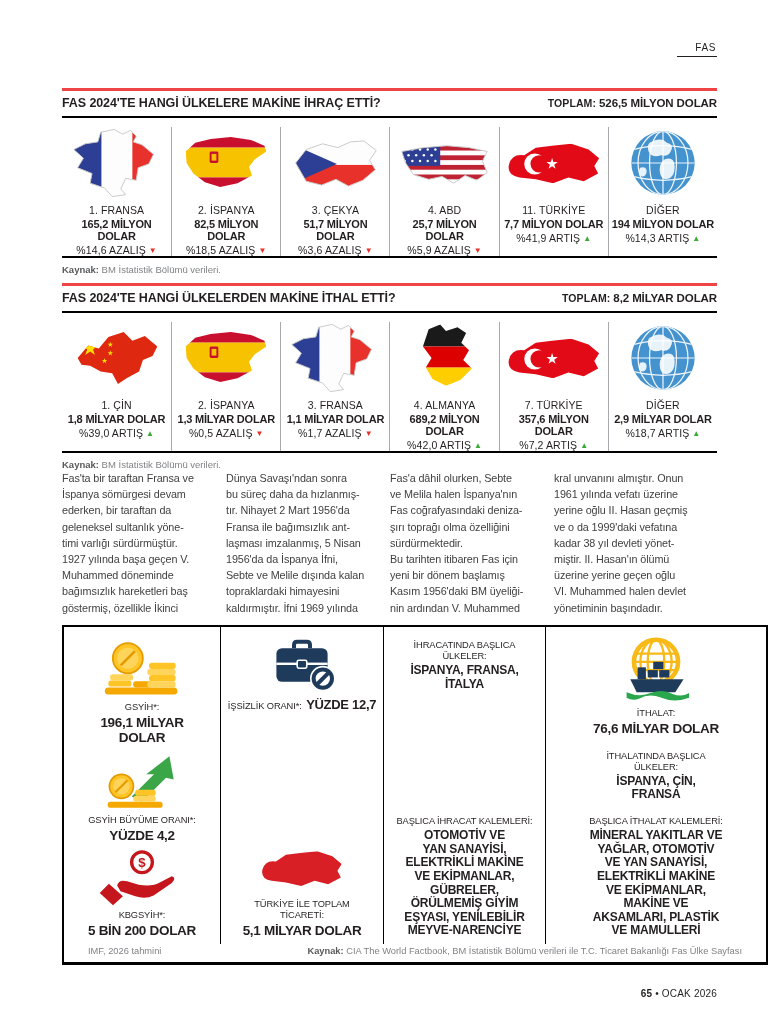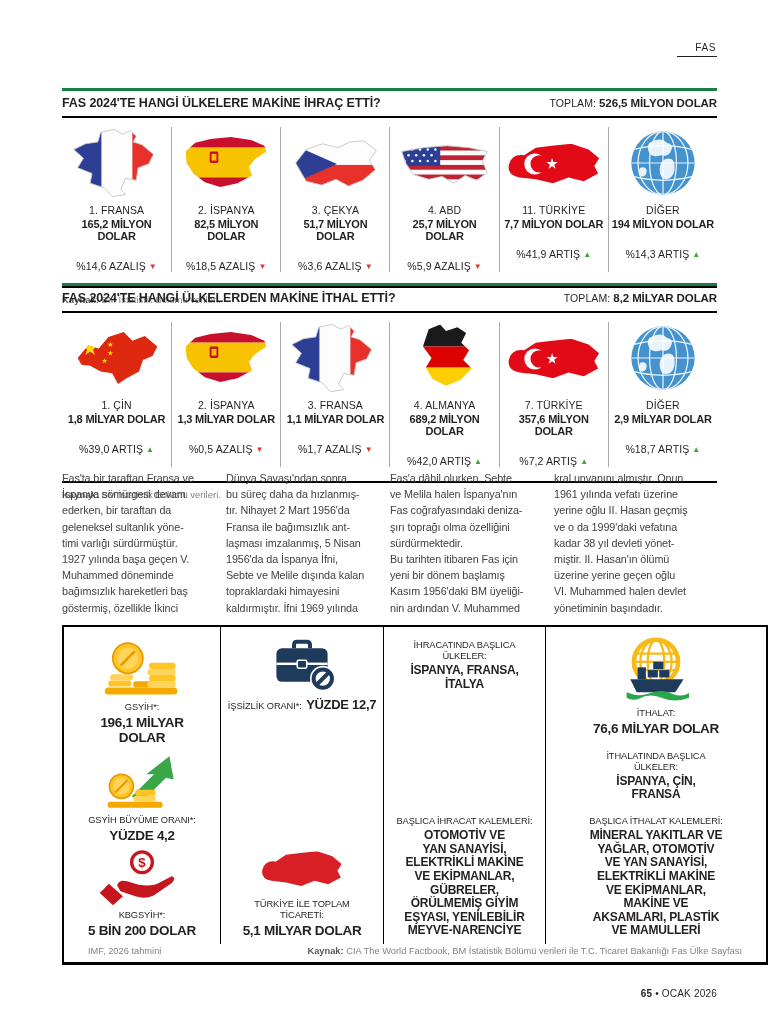--- a/index.html
+++ b/index.html
@@ -4,31 +4,31 @@
 <style>
   html,body{margin:0;padding:0;background:#fff;}
   body{width:777px;height:1024px;font-family:"Liberation Sans","DejaVu Sans",sans-serif;color:#231f20;}
   .page{position:relative;width:777px;height:1024px;background:#fff;overflow:hidden;}
 
   .corner{position:absolute;top:42px;right:60px;font-size:10px;letter-spacing:.6px;color:#231f20;
           border-bottom:1.5px solid #231f20;padding:0 1px 3px 18px;}
 
   .section{position:absolute;left:62px;width:655px;}
   .sec-head{display:flex;justify-content:space-between;align-items:center;
-            border-top:3px solid #15803d;border-bottom:2px solid #000;
+            border-top:3px solid #ef4444;border-bottom:2px solid #000;
             padding:5px 0 6px;font-weight:bold;font-size:12.5px;letter-spacing:-.1px;}
-  .sec-head .total{font-weight:normal;font-size:10.5px;letter-spacing:.1px;text-align:right;}
+  .sec-head .total{font-weight:bold;font-size:10.5px;letter-spacing:.1px;text-align:right;}
   .sec-head .total b{font-size:11.5px;letter-spacing:-.1px;}
-  .grid6{display:grid;grid-template-columns:repeat(6,1fr);padding:9px 0 14px;border-bottom:2.5px solid #000;}
+  .grid6{display:grid;grid-template-columns:repeat(6,1fr);padding:9px 0 0;border-bottom:2.5px solid #000;}
   .cell{display:flex;flex-direction:column;align-items:center;text-align:center;padding:0 3px;border-left:1px solid #a7a9ac;}
   .cell:first-child{border-left:none;}
   .flag{width:96px;height:72px;margin-bottom:5px;}
   .rank{font-size:10.5px;margin-bottom:2px;letter-spacing:.1px;}
   .val{font-size:11px;font-weight:bold;margin-bottom:2px;letter-spacing:-.2px;}
-  .chg{font-size:10.5px;letter-spacing:.1px;margin-top:16px;}
+  .chg{font-size:10.5px;letter-spacing:.1px;}
   .tri{font-size:8px;margin-left:3px;position:relative;top:-1px;}
   .tri.down{color:#e8312a;}.tri.up{color:#3aaa35;}
   .kaynak{font-size:9.5px;color:#808285;padding-top:6px;}
   .kaynak b{color:#58595b;}
 
   .article{position:absolute;left:62px;top:470px;width:655px;display:grid;
            grid-template-columns:repeat(4,1fr);column-gap:1px;
            font-size:10.8px;line-height:16.2px;letter-spacing:-.1px;color:#414042;}
   .prelines{white-space:pre-line;}
 

